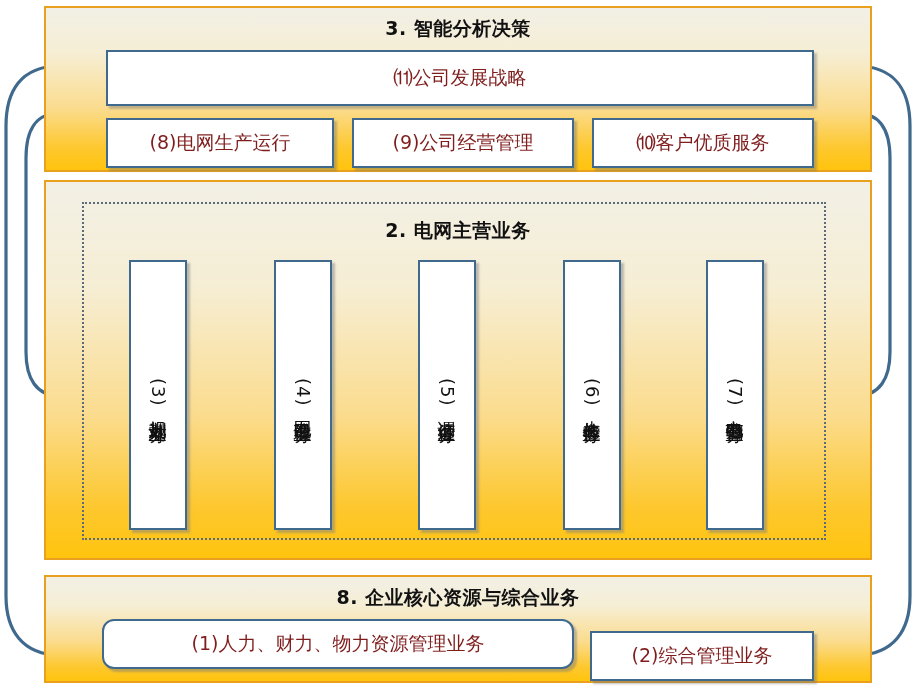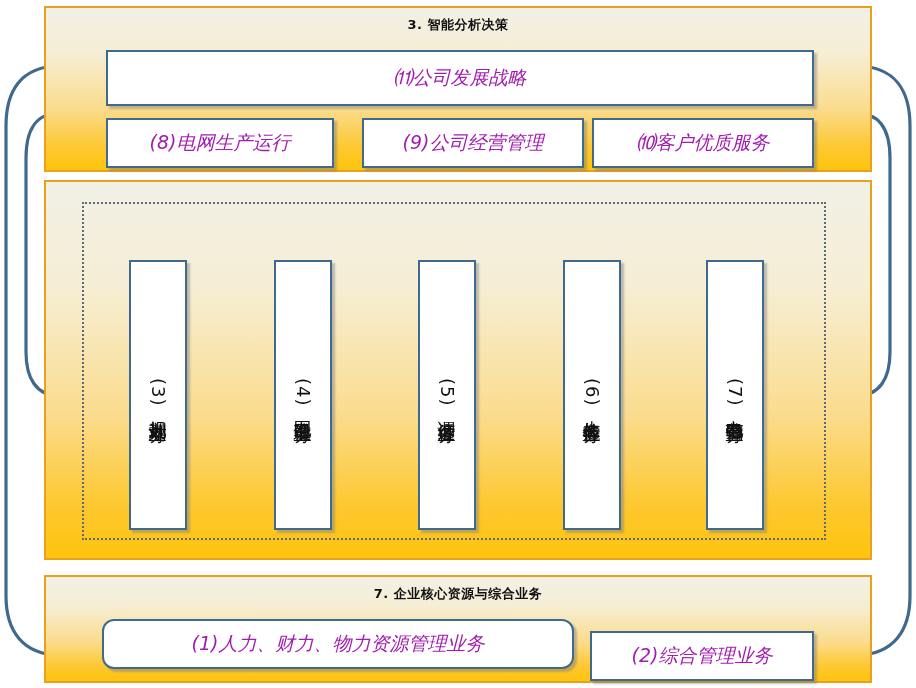--- a/index.html
+++ b/index.html
@@ -13,32 +13,32 @@
 
   
   .panel{position:absolute;z-index:2;
          background:linear-gradient(to bottom,#f2f0e6 0%,#f6eed4 28%,#fbdc8e 62%,#fdc830 86%,#ffc40d 100%);
          border:2px solid #e8a01e;box-sizing:border-box;}
   .panel-top{left:44px;top:6px;width:828px;height:166px;}
   .panel-mid{left:44px;top:180px;width:828px;height:380px;}
   .panel-bot{left:44px;top:575px;width:828px;height:108px;}
 
   .panel-title{position:absolute;left:0;right:0;text-align:center;
-               font-size:13px;font-weight:bold;color:#111;letter-spacing:.5px;}
+               font-size:19px;font-weight:bold;color:#111;letter-spacing:.5px;}
 
   
   .wbox{position:absolute;background:#ffffff;border:2px solid #40698e;
         box-sizing:border-box;box-shadow:3px 3px 2px rgba(120,120,120,.45);
         display:flex;align-items:center;justify-content:center;
-        font-size:19px;color:#a21caf;text-align:center;font-style:italic;}
+        font-size:19px;color:#7f1d1d;text-align:center;}
 
   
   .box11{left:60px;top:42px;width:708px;height:56px;}
   .box8 {left:60px;top:110px;width:228px;height:50px;justify-content:center;}
-  .box9 {left:306px;top:110px;width:222px;height:50px;margin-left:10px;}
+  .box9 {left:306px;top:110px;width:222px;height:50px;}
   .box10{left:546px;top:110px;width:222px;height:50px;}
 
   
   .dotted{position:absolute;left:36px;top:20px;width:744px;height:338px;
           border:2px dotted #5b6b7a;box-sizing:border-box;background:transparent;}
 
   
   .pillar{position:absolute;top:78px;width:58px;height:270px;
           background:#ffffff;border:2px solid #40698e;box-sizing:border-box;
           box-shadow:3px 3px 2px rgba(130,130,130,.5);
@@ -95,20 +95,21 @@
     </div>
 
     <div class="wbox box10">
       <span>⑽客户优质服务</span>
     </div>
   </div>
 
   <div class="panel panel-mid">
     <div class="dotted"></div>
 
+    <div class="panel-title" style="top:36px;">2. 电网主营业务</div>
 
     <div class="pillar p3">
       <div class="pillar-text">
         <span class="num">(3)</span><span>规划计划业务</span>
       </div>
     </div>
 
     <div class="pillar p4">
       <div class="pillar-text">
         <span class="num">(4)</span><span>电网建设业务</span>
@@ -128,21 +129,21 @@
     </div>
 
     <div class="pillar p7">
       <div class="pillar-text">
         <span class="num">(7)</span><span>电力营销业务</span>
       </div>
     </div>
   </div>
 
   <div class="panel panel-bot">
-    <div class="panel-title" style="top:8px;">7. 企业核心资源与综合业务</div>
+    <div class="panel-title" style="top:8px;">8. 企业核心资源与综合业务</div>
 
     <div class="wbox box1">
       <span>(1)人力、财力、物力资源管理业务</span>
     </div>
 
     <div class="wbox box2">
       <span>(2)综合管理业务</span>
     </div>
   </div>
 

